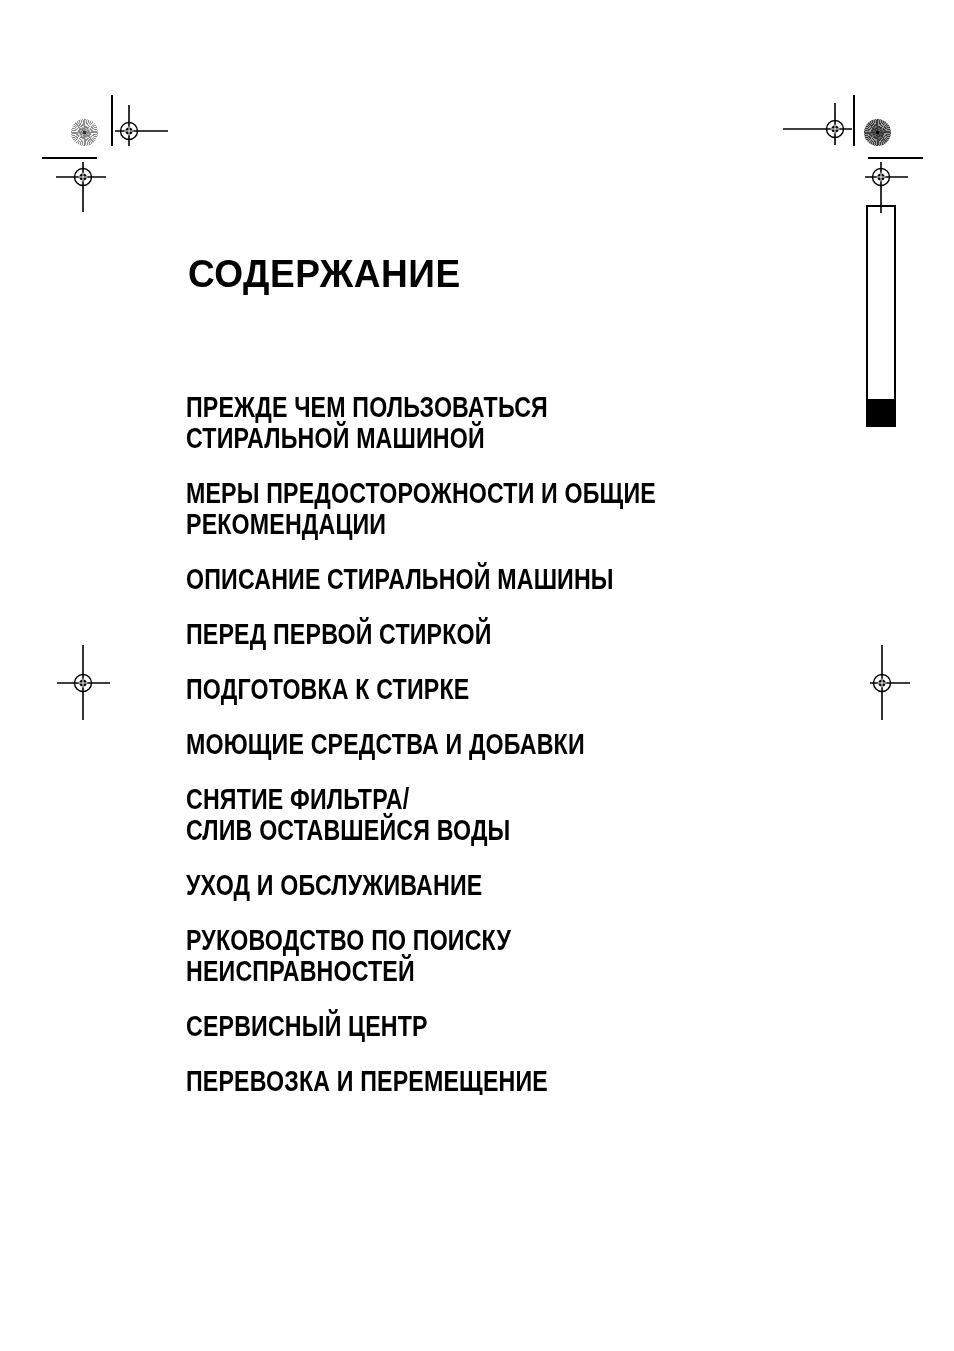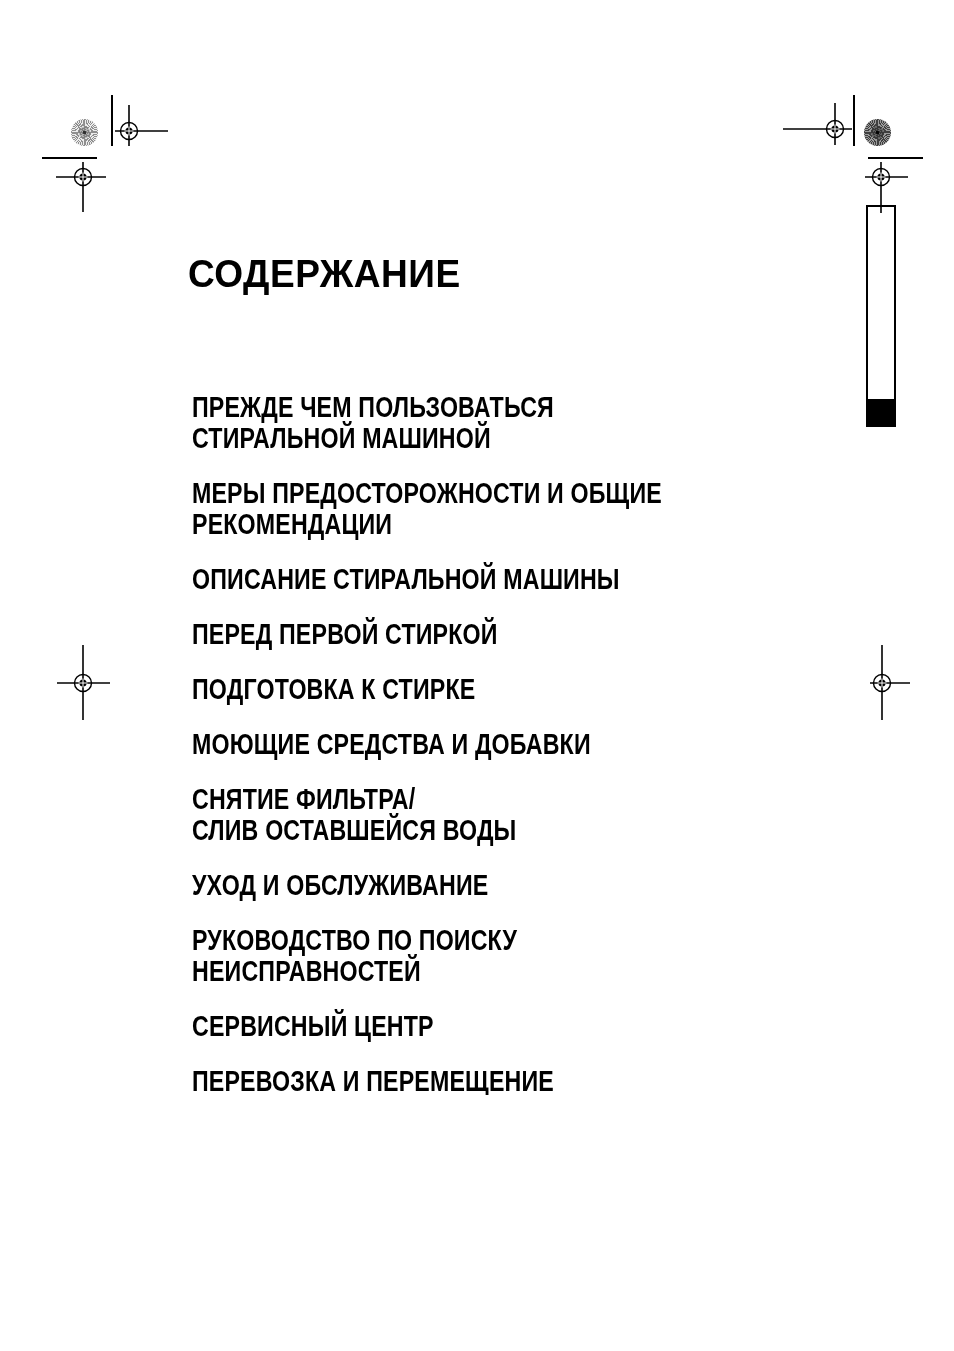--- a/index.html
+++ b/index.html
@@ -26,21 +26,21 @@
     font-size: 39px;
     font-weight: 700;
     line-height: 39px;
     letter-spacing: 0.5px;
     white-space: nowrap;
     transform: scaleX(0.95);
     transform-origin: 0 0;
   }
   .toc {
     position: absolute;
-    left: 192px;
+    left: 186px;
     top: 392px;
     width: 640px;
   }
   .toc-item {
     font-size: 29px;
     font-weight: 700;
     line-height: 31px;
     letter-spacing: 0.2px;
     white-space: pre-line;
     margin: 0 0 24px 0;

